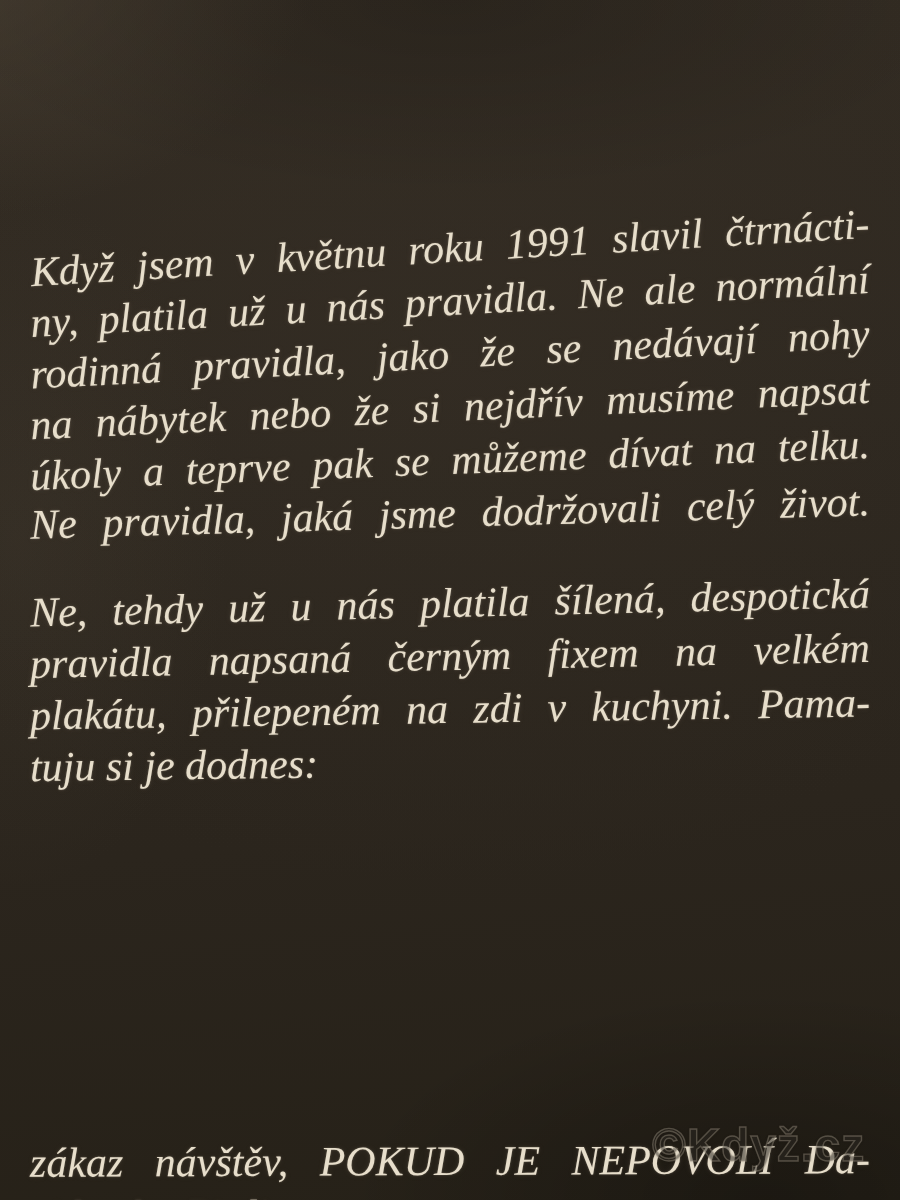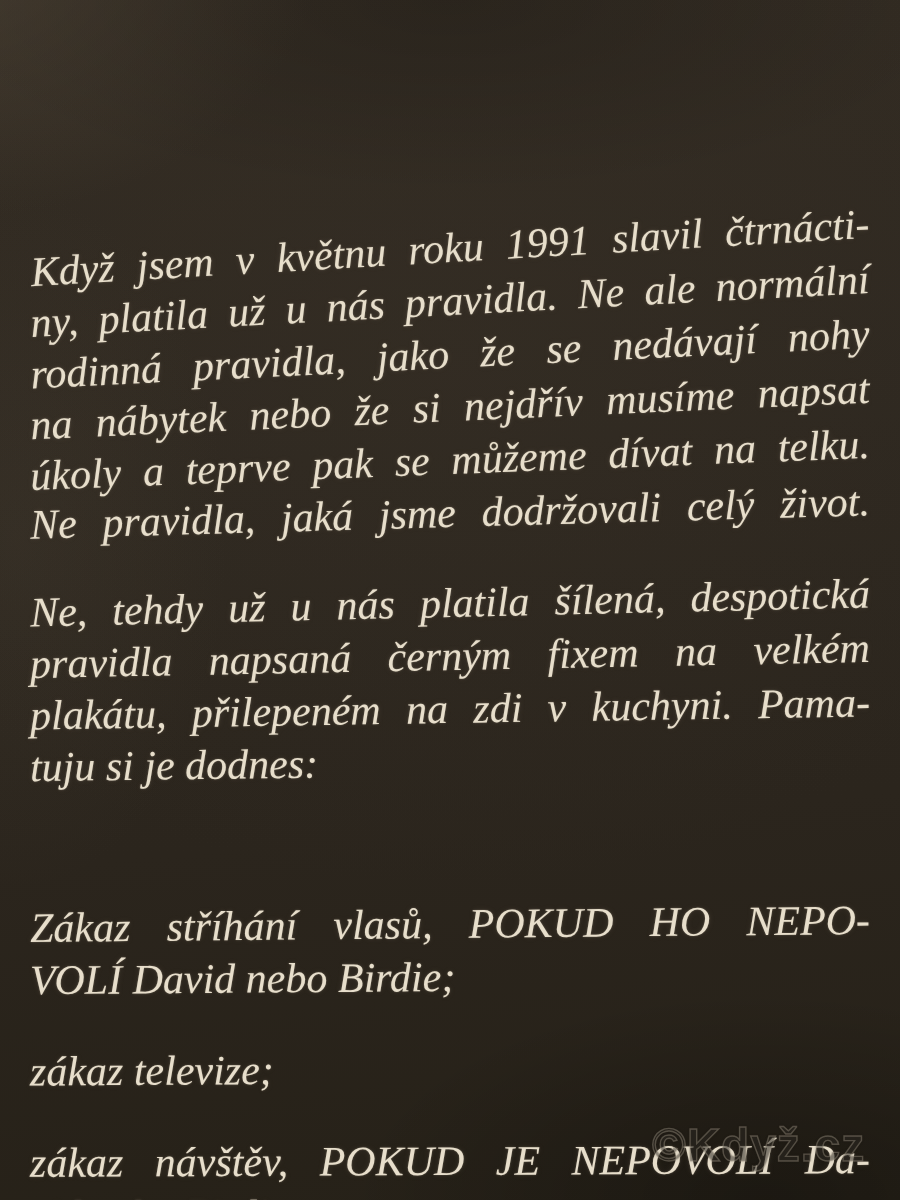--- a/index.html
+++ b/index.html
@@ -106,28 +106,21 @@
     <div class="line r16">Ne pravidla, jaká jsme dodržovali celý život.</div>
   </div>
 
   <div class="para" id="p2">
     <div class="line r13">Ne, tehdy už u nás platila šílená, despotická</div>
     <div class="line r11">pravidla napsaná černým fixem na velkém</div>
     <div class="line r09">plakátu, přilepeném na zdi v kuchyni. Pama-</div>
     <div class="line r07 endline">tuju si je dodnes:</div>
   </div>
 
-  <div class="para" id="p3">
-    <div class="line r05">Zákaz stříhání vlasů, POKUD HO NEPO-</div>
-    <div class="line r04 endline">VOLÍ David nebo Birdie;</div>
-  </div>
 
-  <div class="para" id="p4">
-    <div class="line r03 endline">zákaz televize;</div>
-  </div>
 
   <div class="para" id="p5">
     <div class="line r02">zákaz návštěv, POKUD JE NEPOVOLÍ Da-</div>
     <div class="line r02 endline">vid nebo Birdie;</div>
   </div>
 
 </div>
 
 <div class="watermark">©Když.cz</div>
 

